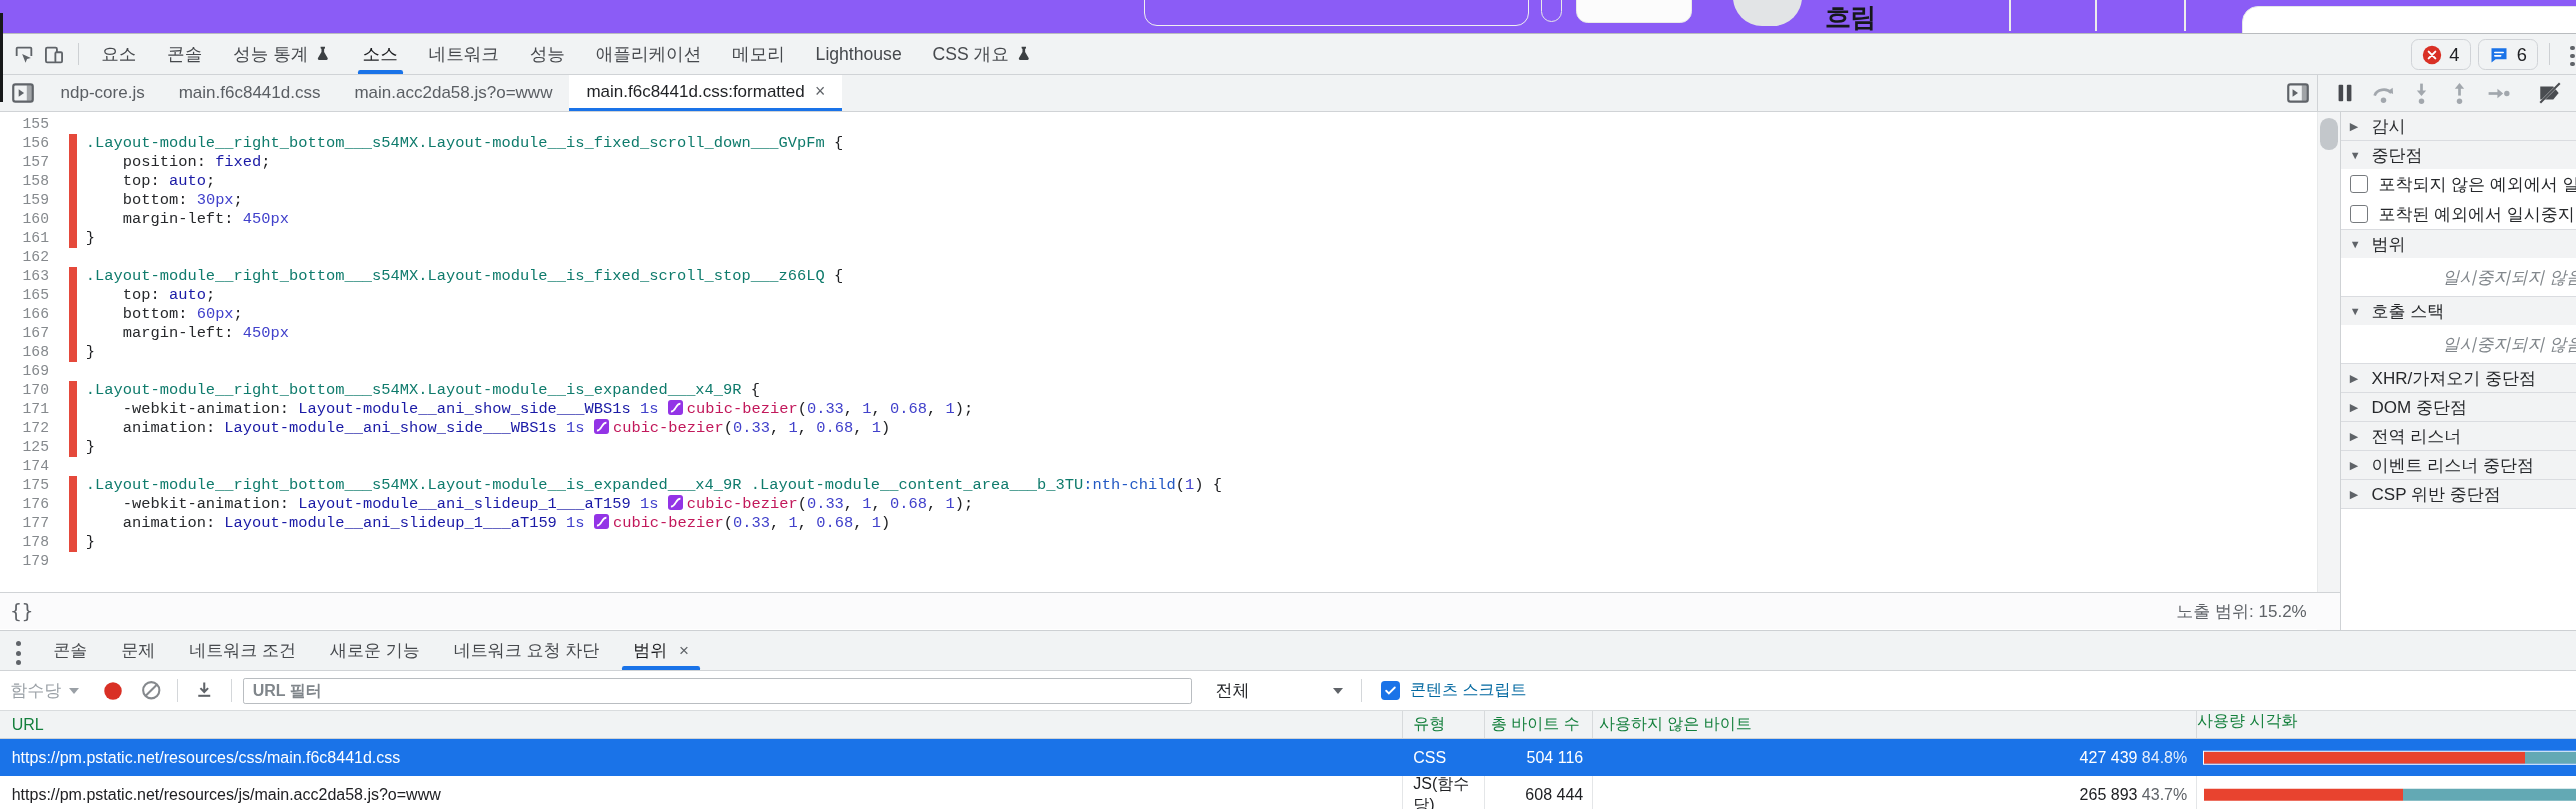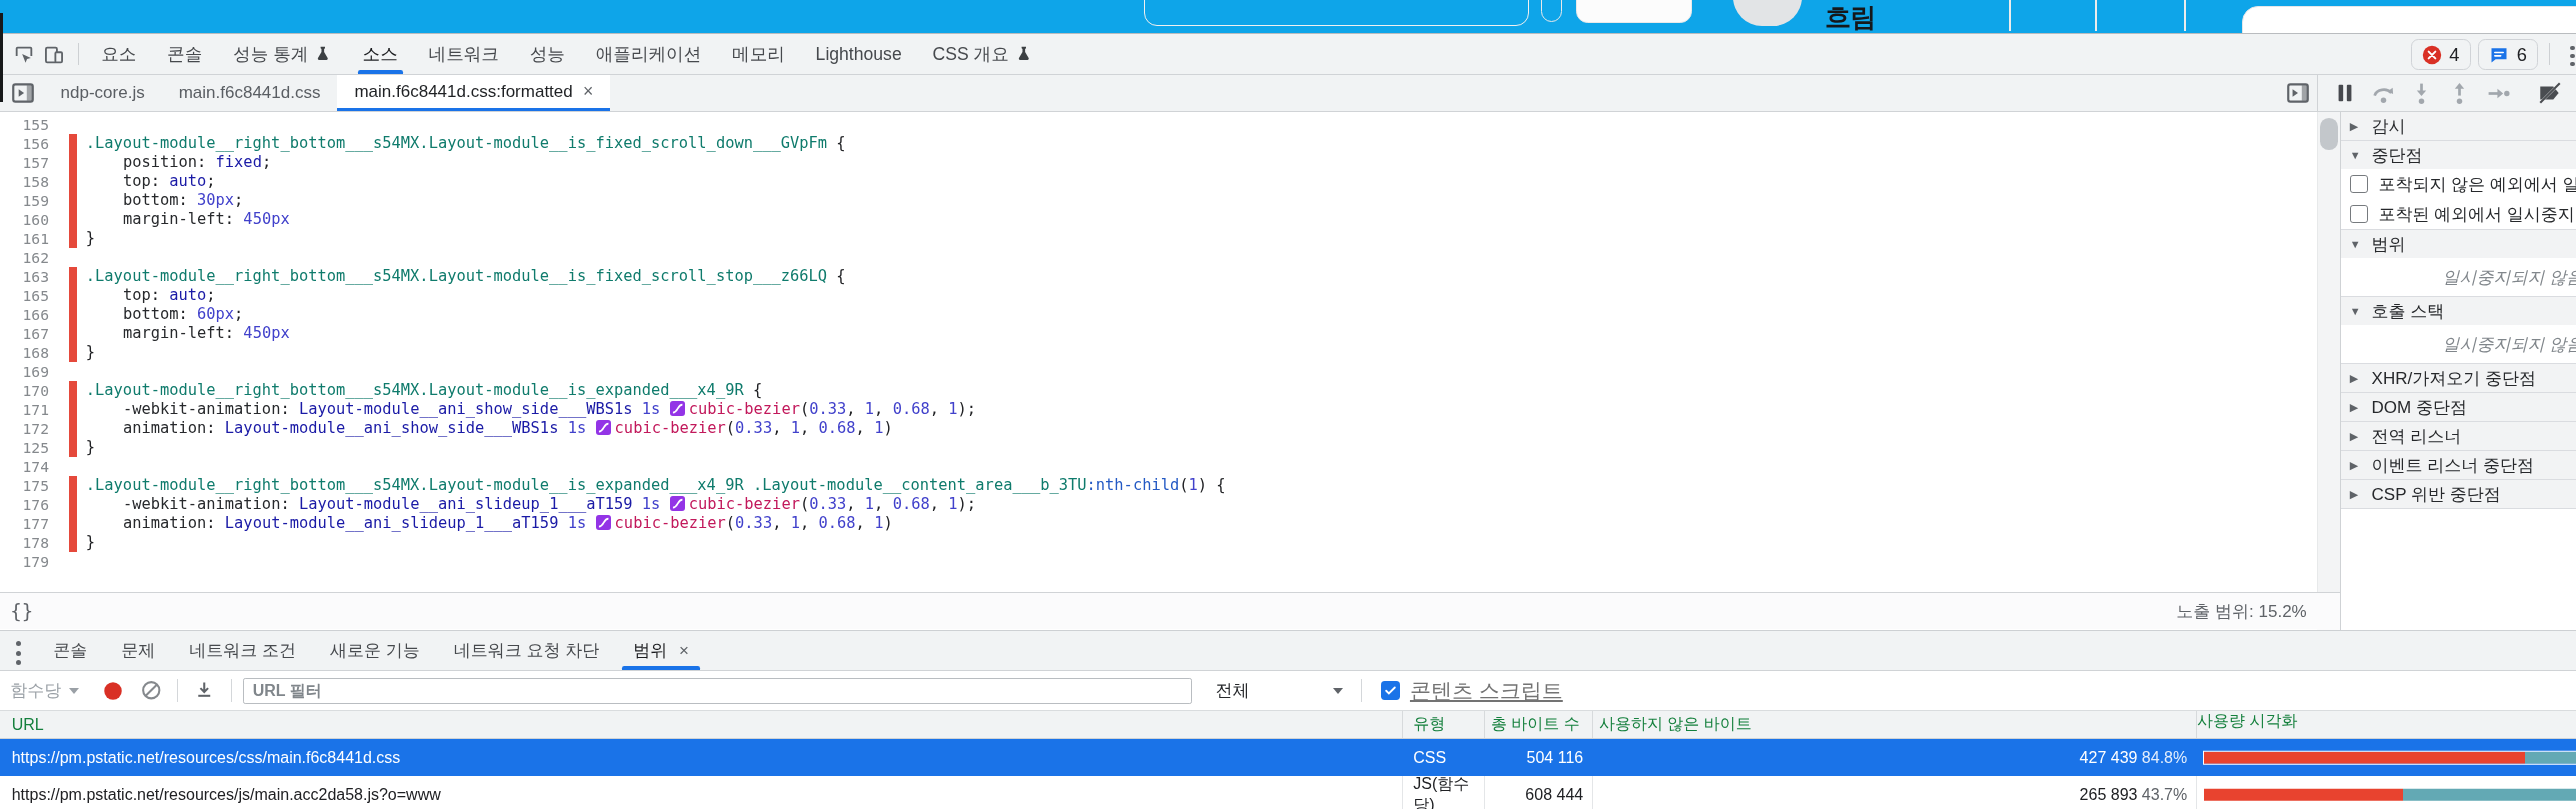--- a/index.html
+++ b/index.html
@@ -1,20 +1,20 @@
 <!DOCTYPE html>
 <html style="font-size:11.7px"><head>
 <meta charset="utf-8">
 <style>
   * { box-sizing: border-box; }
   html,body { margin:0; padding:0; width:2576px; height:809px; overflow:hidden;
     font-family:"Liberation Sans", sans-serif; background:#fff; }
 
   
-  #page-strip { position:absolute; top:0; left:0; width:2576px; height:33px; background:#0ea5e9; overflow:hidden; }
+  #page-strip { position:absolute; top:0; left:0; width:2576px; height:33px; background:#8b5cf6; overflow:hidden; }
   .card-corner1 { position:absolute; left:1144px; top:-22px; width:385px; height:48px; border:1.5px solid #f0f0f0; border-radius:13px; }
   .card-corner2 { position:absolute; left:1541px; top:-22px; width:20.5px; height:44px; border:1.5px solid #e9e9e9; border-radius:0 0 11.7px 11.7px; }
   .card-corner3 { position:absolute; left:1576px; top:-25px; width:116px; height:48px; border:1.5px solid #e9e9e9; border-radius:0 0 11.7px 11.7px; background:#fcfcfc; }
   .weather-blob { position:absolute; left:1733px; top:-11.7px; width:69px; height:38px; background:#e2e4e6; border-radius:0 0 29px 29px; }
   .weather-label { position:absolute; left:1825px; top:0px; font-size:26px; font-weight:700; color:#15181b; letter-spacing:-0.7px; }
   .vline { position:absolute; top:0; width:1.5px; height:31px; background:#ececec; }
   .right-card { position:absolute; left:2242px; top:5.9px; width:440px; height:66px; border:1.5px solid #e4e6e9; border-radius:16px; background:#fff; }
   #black-bar { position:absolute; left:0; top:13px; width:2.9px; height:89px; background:#17181a; z-index:60; }
 
   
@@ -43,21 +43,21 @@
   .toggle-box { width:26px; height:26px; margin:5.1px 7.3px 0 10.3px; flex:0 0 auto; }
   #right-toggle { margin-left:auto; margin-right:5.9px; }
   #debug-controls { flex:1; border-left:0.7px solid #d0d3d6; display:flex; align-items:center; padding-left:13px; gap:10.3px; }
   .dbg-ic { width:28px; height:28px; display:flex; align-items:center; justify-content:center; }
 
   
   #content { display:flex; height:518px; flex:0 0 auto; }
   #left-col { width:2317px; display:flex; flex-direction:column; }
   #editor { height:480px; background:#fff; overflow:hidden; padding-top:2.9px;
     font-family:"DejaVu Sans Mono", monospace; font-size:15.4px; line-height:19px; position:relative; }
-  .code-line { display:flex; height:19px; white-space:pre; }
+  .code-line { display:flex; height:19px; white-space:pre;font-family:Liberation Mono, monospace; }
   .ln-num { width:49px; text-align:right; color:#85898d; flex:0 0 auto; font-size:14.7px; }
   .ln-cov { width:8px; margin-left:20px; flex:0 0 auto; }
   .ln-cov.unused { background:#e5493b; }
   .ln-code { padding-left:8.8px; color:#202124; }
   .t-s { color:#0f7b6c; } .t-pr { color:#27292c; } .t-k { color:#1a1aa6; }
   .t-n { color:#4141cb; } .t-f { color:#c2185b; } .t-ps { color:#2359c4; } .t-p { color:#202124; }
   .bez { display:inline-block; width:15.4px; height:15.4px; background:#9334e6; border-radius:2.9px; vertical-align:-2.2px; margin-right:3.7px; position:relative; }
   .bez svg { position:absolute; inset:0; }
   #status-bar { height:37px; border-top:0.7px solid #d0d3d6; background:#fbfbfc; display:flex; align-items:center; padding:0 10.3px; }
   #format-btn { font-family:"DejaVu Sans Mono", monospace; font-size:19px; color:#5f6368; }
@@ -93,21 +93,21 @@
   #cov-toolbar { height:40px; background:#fff; border-bottom:0.7px solid #d9dcde; display:flex; align-items:center; padding:0 10.3px; }
   #mode-select { display:flex; align-items:center; gap:7.3px; color:#9aa0a6; font-size:17px; margin-right:16px; }
   .caret { width:0; height:0; border-left:5.1px solid transparent; border-right:5.1px solid transparent; border-top:6.6px solid #9aa0a6; }
   .cov-ic { width:26px; height:26px; display:flex; align-items:center; justify-content:center; margin:0 5.9px; }
   .cov-sep { width:0.7px; height:23.5px; background:#d4d7da; margin:0 7.3px; }
   #url-filter { width:949px; height:26px; border:0.7px solid #b9bdc1; border-radius:2.2px; font-size:16px; padding:0 8.8px; color:#202124; background:#fff; margin-left:4.4px;font-weight:bold; }
   #url-filter::placeholder { color:#80868b; }
   #type-select { display:flex; align-items:center; font-size:17px; color:#26282b; margin-left:23.5px; width:128px; justify-content:space-between; }
   #type-select .caret { border-top-color:#5f6368; }
   #cs-check { width:19px; height:19px; background:#1a73e8; border-radius:3.7px; display:flex; align-items:center; justify-content:center; margin:0 10.3px 0 11.7px; }
-  #cs-label { font-size:21px; color:#737373;text-decoration:underline; }
+  #cs-label { font-size:16px; color:#0369a1; }
 
   
   #cov-table { flex:1; display:flex; flex-direction:column; overflow:hidden; }
   #cov-head { height:28px; background:#f1f3f4; border-bottom:0.7px solid #d0d3d6; display:flex; font-size:16px; color:#15803d; align-items:center; }
   .cov-row { height:37px; display:flex; align-items:center; font-size:16px; color:#202124; background:#fff; }
   .cov-row.selected { background:#1a73e8; color:#fff; }
   .c-url { width:1402px; padding-left:11.7px; white-space:nowrap; overflow:hidden; }
   .c-type { width:82px; padding-left:10.3px; border-left:0.7px solid #e4e6e8; height:100%; display:flex; align-items:center; }
   .c-total { width:108px; padding-right:8.8px; border-left:0.7px solid #e4e6e8; height:100%; display:flex; align-items:center; justify-content:flex-end; }
   .c-unused { width:604px; padding-right:8.8px; border-left:0.7px solid #e4e6e8; height:100%; display:flex; align-items:center; justify-content:flex-end; gap:4.4px; }
@@ -228,20 +228,23 @@
             <rect x="15.5" y="4.8" width="4.8" height="14.4" fill="#5f6368" opacity=".55"></rect>
             <path d="M8 8.5l5 3.5-5 3.5z" fill="#5f6368"></path>
           </svg>
       </div>
       <div id="file-tab-list" style="display:flex;align-items:stretch;">
           <div class="file-tab">
             <span>ndp-core.js</span>
           </div>
           <div class="file-tab">
             <span>main.f6c8441d.css</span>
+          </div>
+          <div class="file-tab">
+            <span>main.acc2da58.js?o=www</span>
           </div>
           <div class="file-tab active">
             <span>main.f6c8441d.css:formatted</span>
             <span class="close-x">×</span>
           </div>
         </div>
       <div class="toggle-box" id="right-toggle">
         <svg width="26" height="26" viewBox="0 0 24 24">
             <rect x="3" y="4" width="18" height="16" rx="2" fill="none" stroke="#5f6368" stroke-width="2"></rect>
             <rect x="15.5" y="4.8" width="4.8" height="14.4" fill="#5f6368" opacity=".55"></rect>

